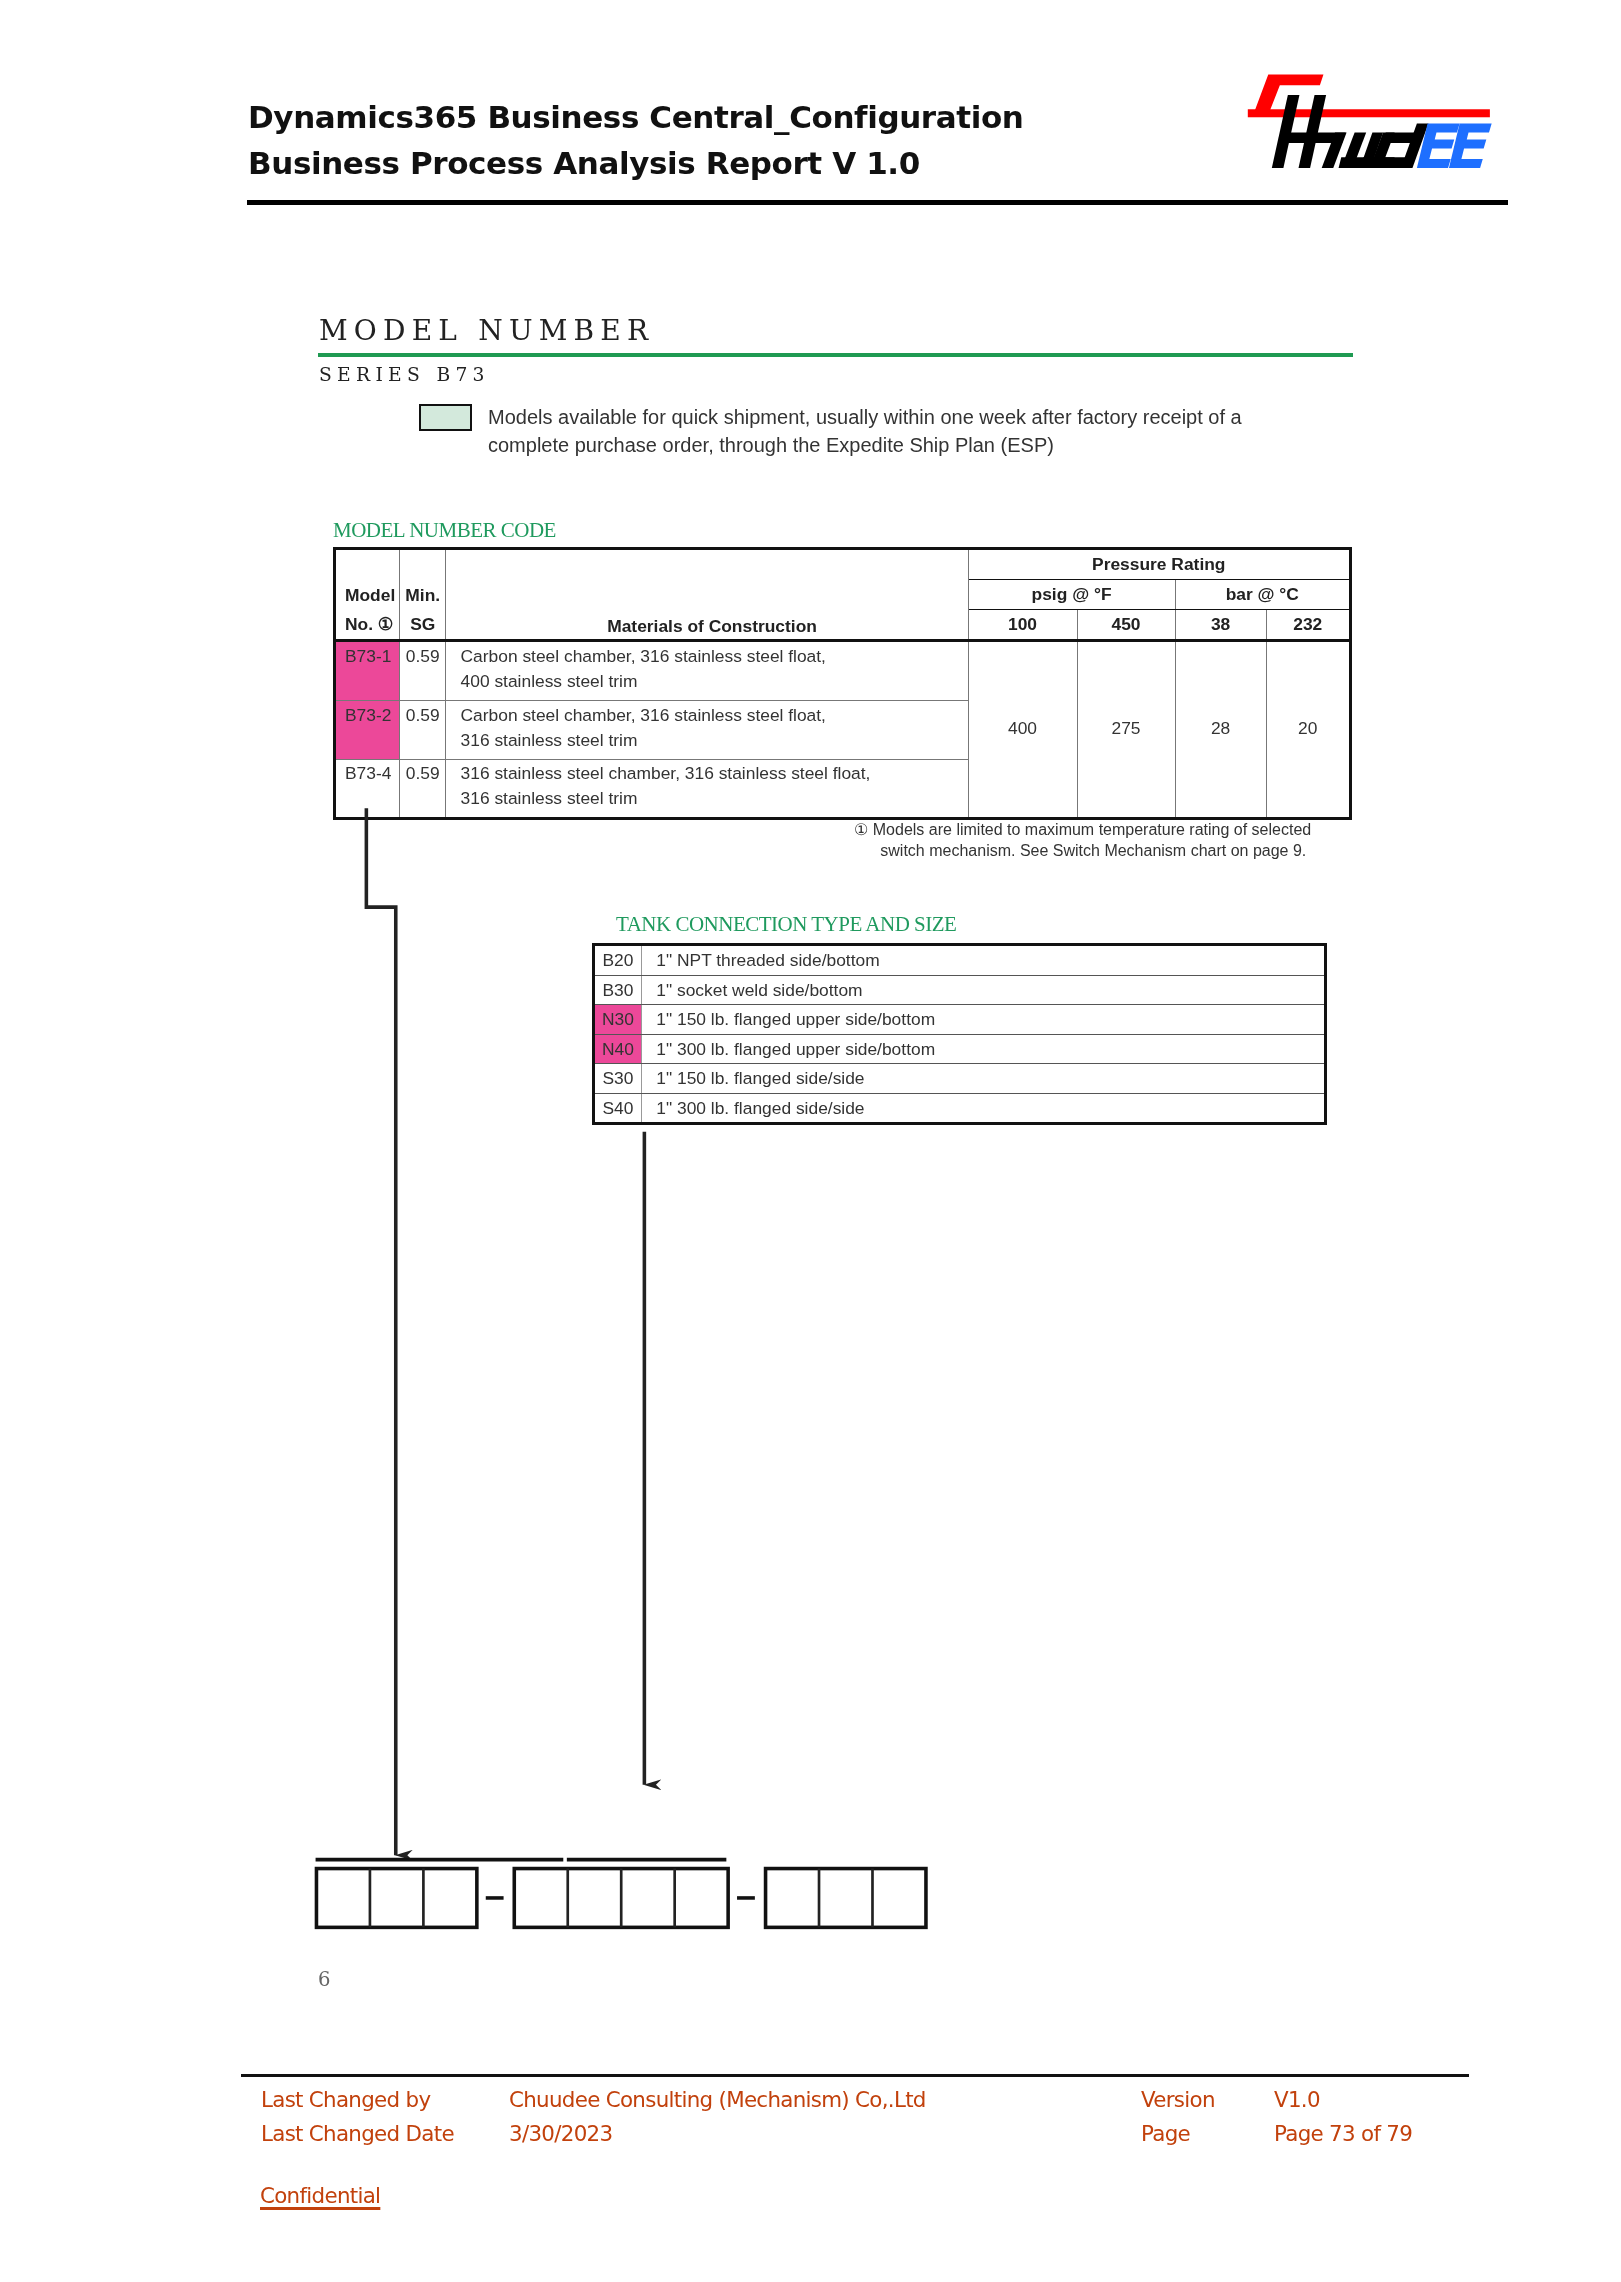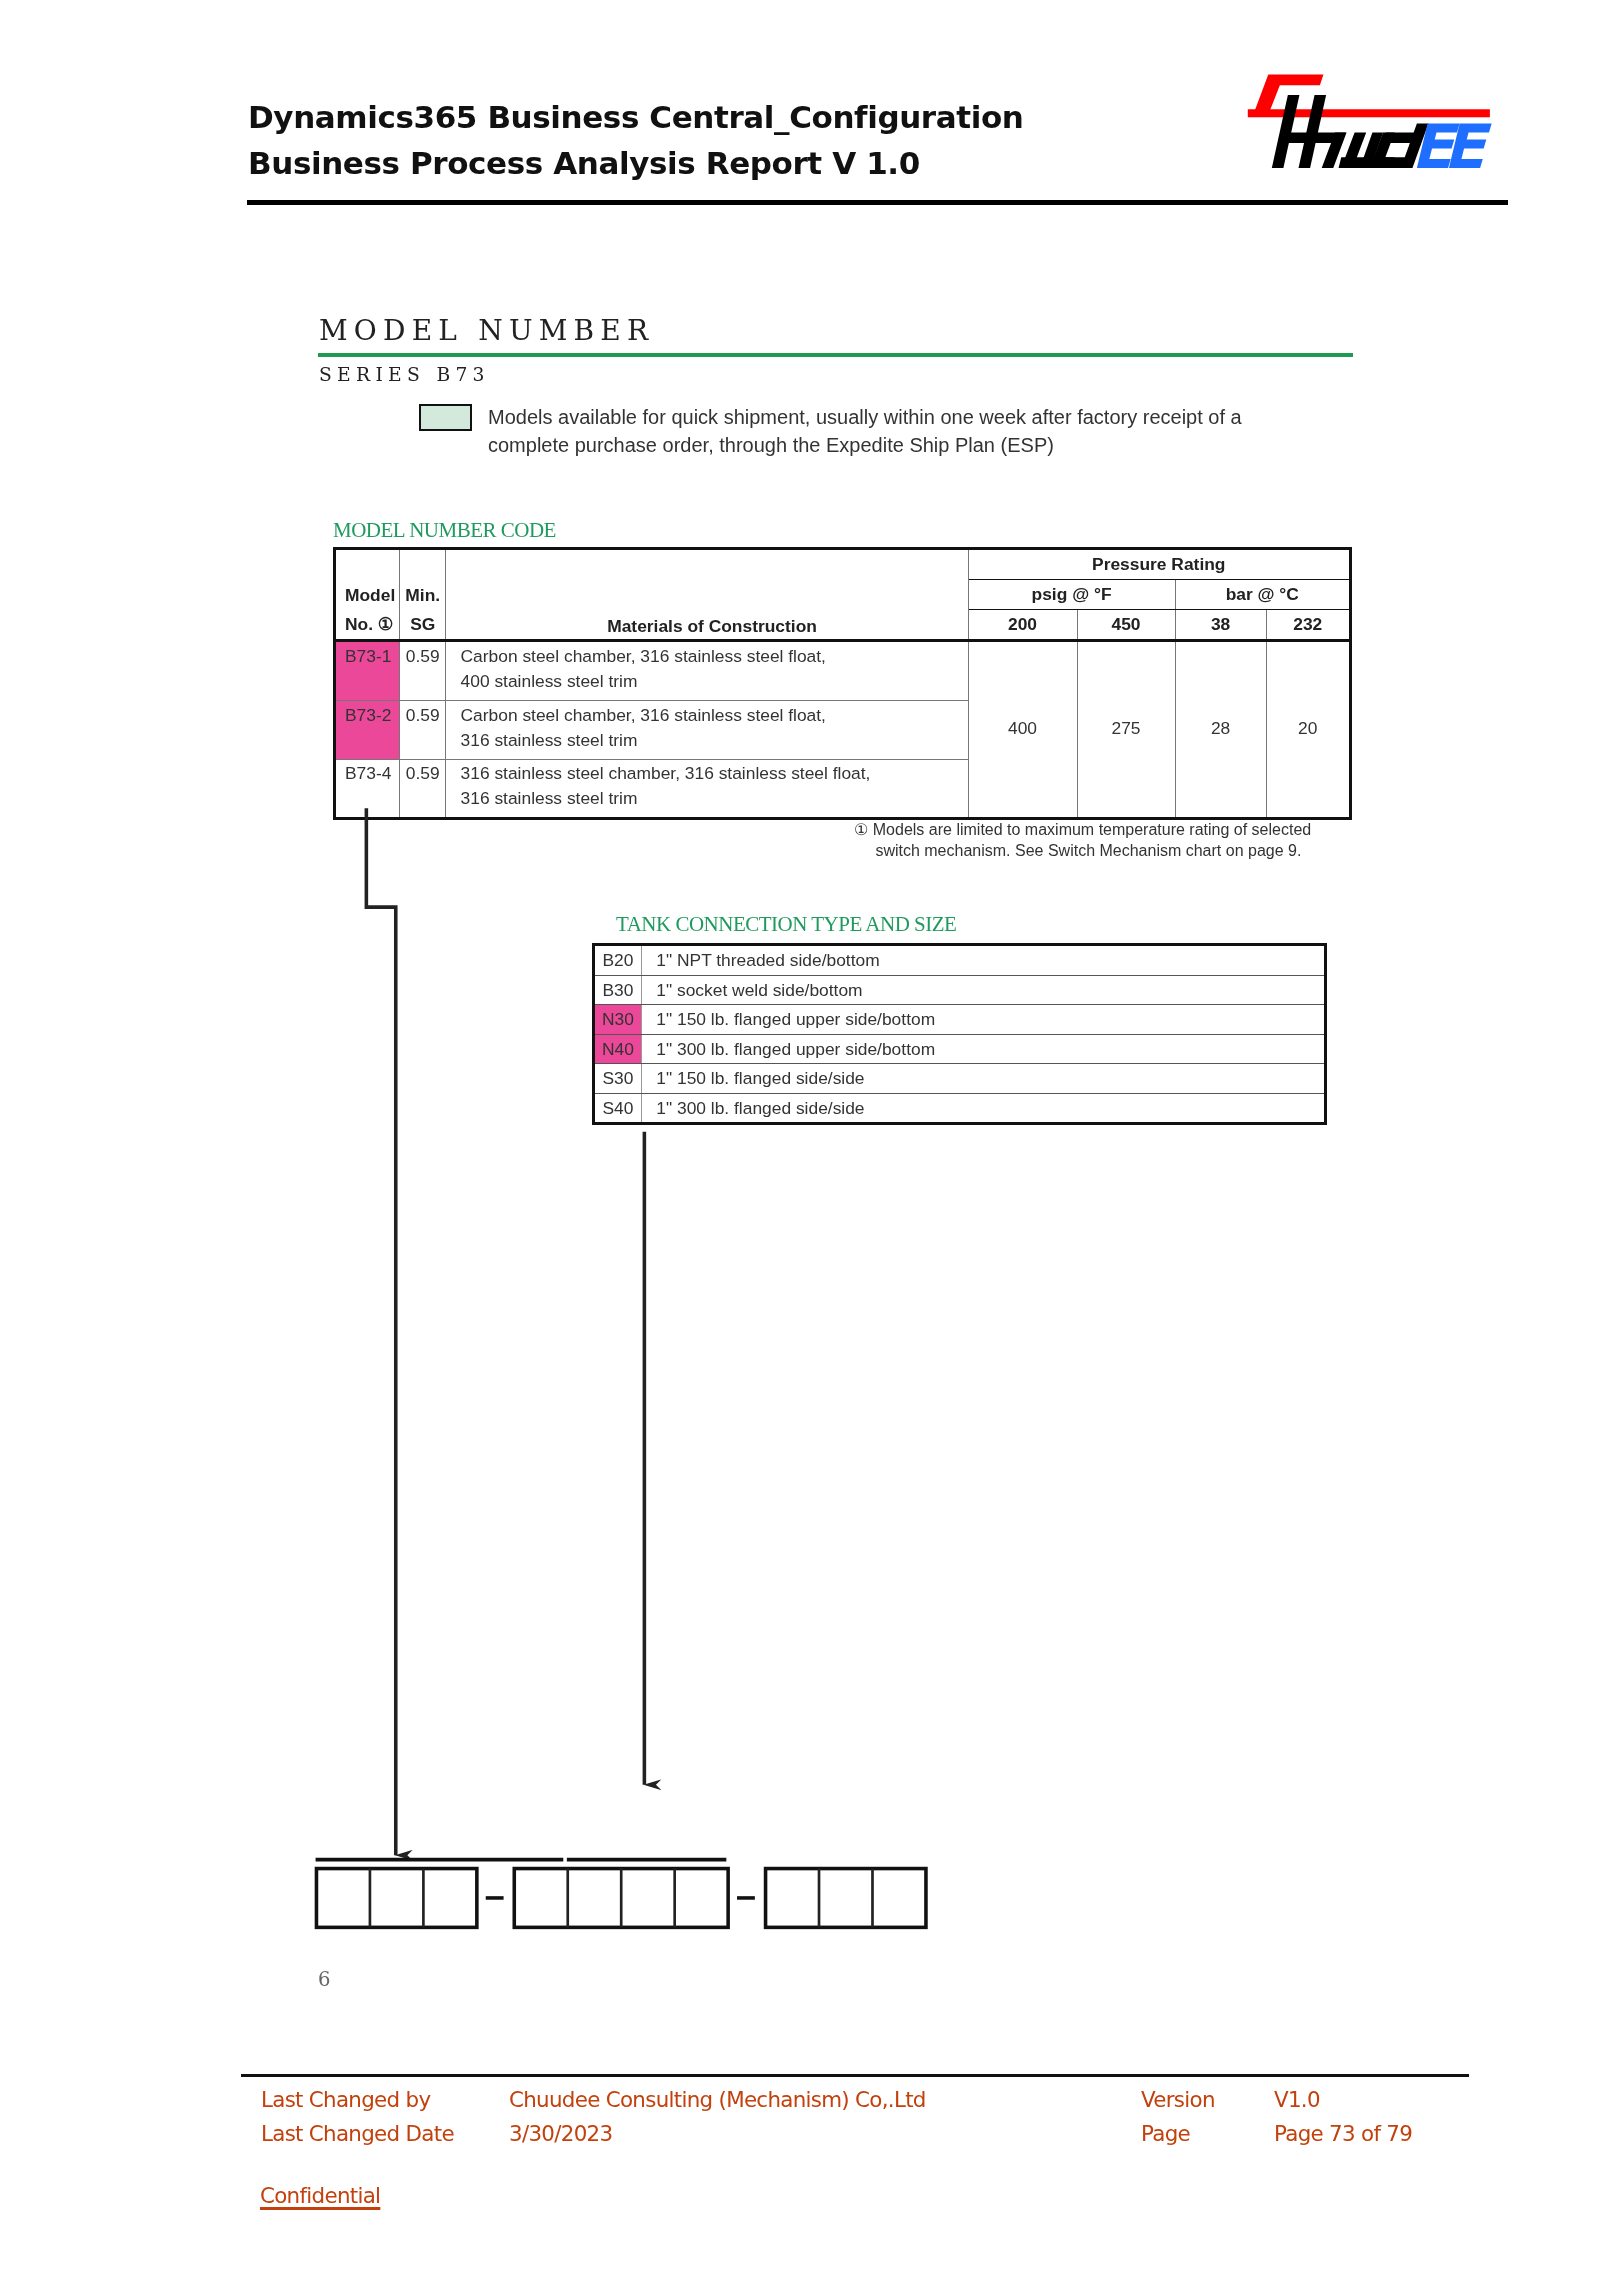--- a/index.html
+++ b/index.html
@@ -108,21 +108,21 @@
       <th class="c-mat nohz" rowspan="3" style="border-bottom:3.6px solid #111; text-align:center; vertical-align:bottom; padding-bottom:1.8px;">Materials of Construction</th>
       <th class="c-p" colspan="4" style="border-bottom:1.3px solid #111;">Pressure Rating</th>
     </tr>
     <tr style="height:28.5px;">
       <th class="c-p" colspan="2" style="border-bottom:1.3px solid #111;">psig @ °F</th>
       <th class="c-p" colspan="2" style="border-bottom:1.3px solid #111;">bar @ °C</th>
     </tr>
     <tr class="hdr-bottom" style="height:28.5px;">
       <th class="c-model" style="border-top:none;">No. ①</th>
       <th class="c-sg" style="border-top:none;">SG</th>
-      <th class="c-p" style="width:100px;">200</th>
+      <th class="c-p" style="width:100px;">100</th>
       <th class="c-p" style="width:89px;">450</th>
       <th class="c-p" style="width:82px;">38</th>
       <th class="c-p">232</th>
     </tr>
   </thead>
   <tbody>
     <tr>
       <td class="c-model esp">B73-1</td>
       <td class="c-sg">0.59</td>
       <td class="c-mat">
@@ -148,21 +148,21 @@
       <td class="c-mat">
         <div>316 stainless steel chamber, 316 stainless steel float,</div>
         <div>316 stainless steel trim</div>
       </td>
     </tr>
   </tbody>
 </table>
 
 <div class="abs footnote">
   <div>① Models are limited to maximum temperature rating of selected</div>
-  <div style="padding-left:21.4px;">switch mechanism. See Switch Mechanism chart on page 9.</div>
+  <div style="padding-left:21.4px;text-align:center;">switch mechanism. See Switch Mechanism chart on page 9.</div>
 </div>
 
 <div class="abs section-label" style="left:616px; top:912px;">TANK CONNECTION TYPE AND SIZE</div>
 
 <table class="abs ttable">
   <tbody>
     <tr>
         <td class="code">B20</td>
         <td class="desc">1" NPT threaded side/bottom</td>
       </tr>

